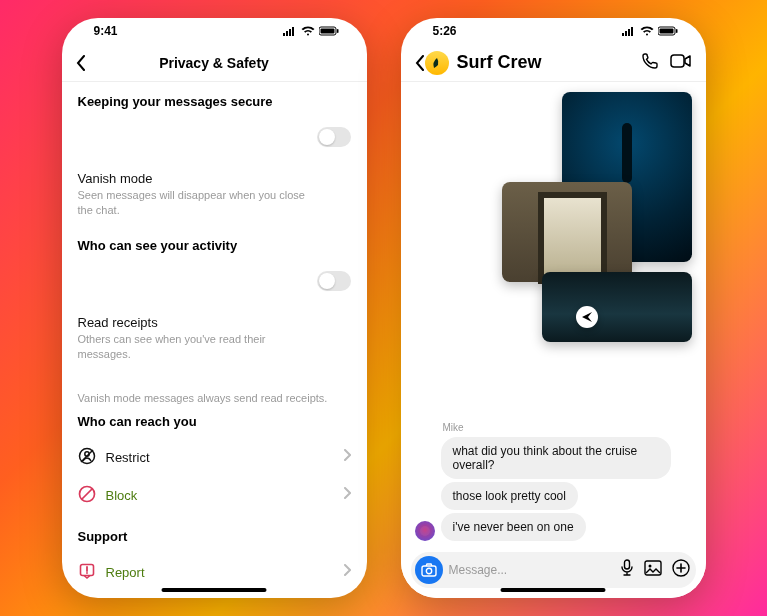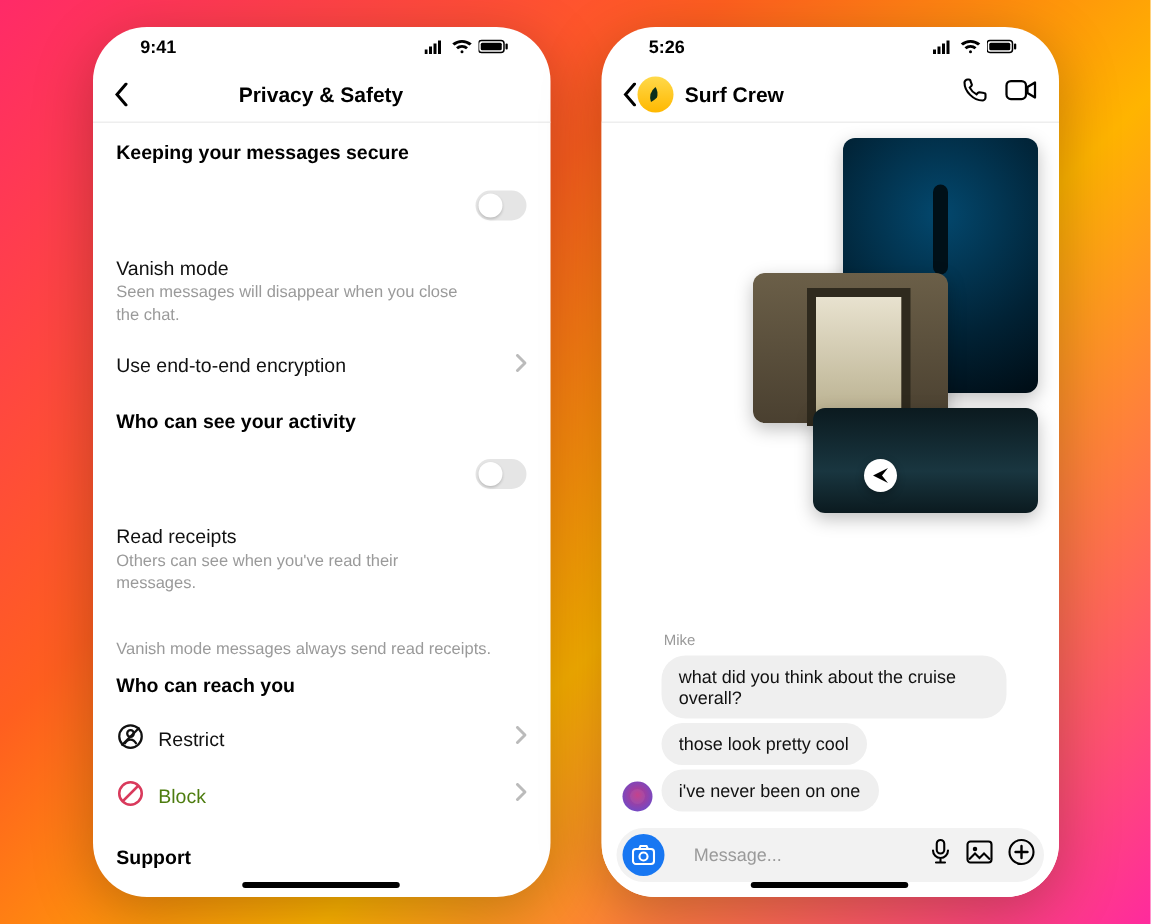--- a/index.html
+++ b/index.html
@@ -72,21 +72,21 @@
     width: 105px; height: 4px; border-radius: 2px; background: #000;
   }
   
   .chat-nav { border-bottom: 1px solid #eee; }
   .chat-title-wrap { display: flex; align-items: center; gap: 8px; flex: 1; }
   .avatar {
     width: 24px; height: 24px; border-radius: 50%; background: linear-gradient(180deg,#ffd94a,#ffb800);
     display: flex; align-items: center; justify-content: center;
   }
   .avatar svg { display:block; }
-  .chat-title { font-weight: 700; font-size: 14px; }
+  .chat-title { font-weight: 700; font-size: 18px; }
   .chat-body { flex:1; position: relative; background: #fff; overflow: hidden; }
   .collage {
     position: absolute; right: 14px; top: 10px; width: 190px; height: 250px;
   }
   .collage .img { position: absolute; border-radius: 8px; box-shadow: 0 4px 12px rgba(0,0,0,.25); }
   .img1 { width: 130px; height: 170px; right: 0; top: 0;
     background: radial-gradient(circle at 50% 30%, #03486e 0%, #012235 60%, #000c14 100%); }
   .img1::after{content:"";position:absolute;left:50%;top:18%;width:10px;height:60px;background:#001018;border-radius:5px;transform:translateX(-50%);}
   .img2 { width: 130px; height: 100px; left: 0; top: 90px;
     background: linear-gradient(180deg,#6b5f48 0%, #4a4030 100%); }
@@ -104,21 +104,21 @@
   .bubble-row { display:flex; align-items:flex-end; gap:6px; margin: 3px 0; }
   .bubble {
     background:#efefef; border-radius: 16px; padding: 7px 12px; font-size: 12px; color:#111; max-width: 230px;
   }
   .mini-avatar { width:20px; height:20px; border-radius:50%; flex-shrink:0; }
   .mini-avatar.invis { visibility:hidden; }
   .mini-avatar.purple { background: radial-gradient(circle at 50% 45%, #c13584 0%, #5851db 100%); position:relative;}
   .mini-avatar.purple::after{content:"";position:absolute;inset:5px;border-radius:50%;background:#fff1;}
   .composer {
     position:absolute; bottom:10px; left:10px; right:10px; height:36px;
-    border-radius: 20px; background:#f2f2f2; display:flex; align-items:center; padding:0 6px 0 4px; gap:20px;justify-content:center;
+    border-radius: 20px; background:#f2f2f2; display:flex; align-items:center; padding:0 6px 0 4px; gap:6px;justify-content:center;
   }
   .cam-btn { width:28px;height:28px;border-radius:50%;background:#1877f2;display:flex;align-items:center;justify-content:center;flex-shrink:0;}
   .composer .placeholder { flex:1; font-size:12px; color:#9a9a9a; }
   .composer-icons { display:flex; gap:10px; align-items:center; color:#111; }
 </style>
 </head>
 <body>
 
 <div class="phone">
   <div class="statusbar">
@@ -154,28 +154,20 @@
     <div class="section-h">Keeping your messages secure</div>
 
     <div class="row">
       <div class="text">
         <div class="title">Vanish mode</div>
         <div class="sub">Seen messages will disappear when you close the chat.</div>
       </div>
       <div class="toggle"></div>
     </div>
 
-    <div class="link-row">
-      <span>Use end-to-end encryption</span>
-      <span class="chev">
-        <svg width="8" height="12" viewBox="0 0 8 12">
-            <path d="M2 1l5 5-5 5" stroke="#bbb" stroke-width="2" fill="none" stroke-linecap="round"></path>
-          </svg>
-      </span>
-    </div>
 
     <div class="section-h">Who can see your activity</div>
 
     <div class="row">
       <div class="text">
         <div class="title">Read receipts</div>
         <div class="sub">Others can see when you've read their messages.</div>
       </div>
       <div class="toggle"></div>
     </div>

